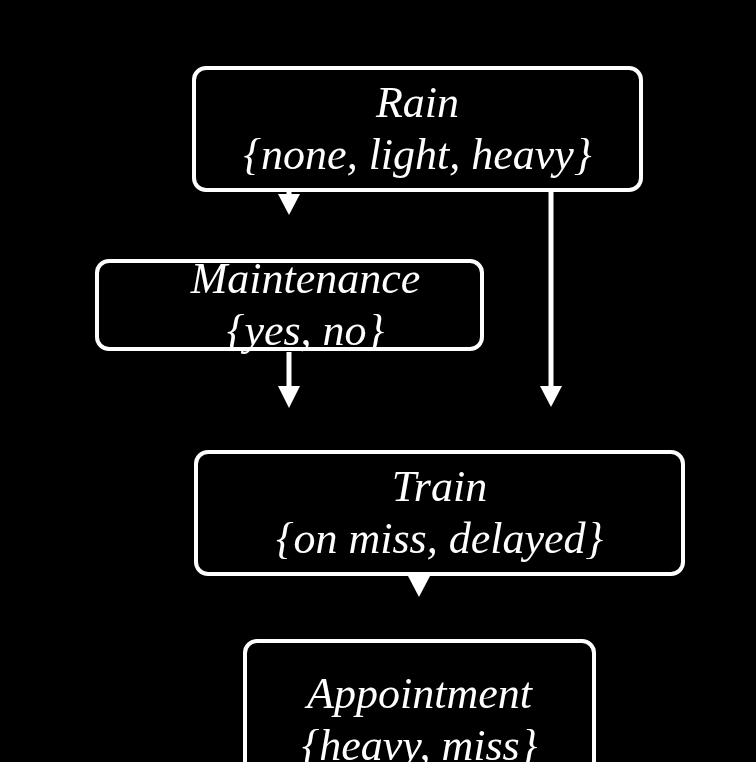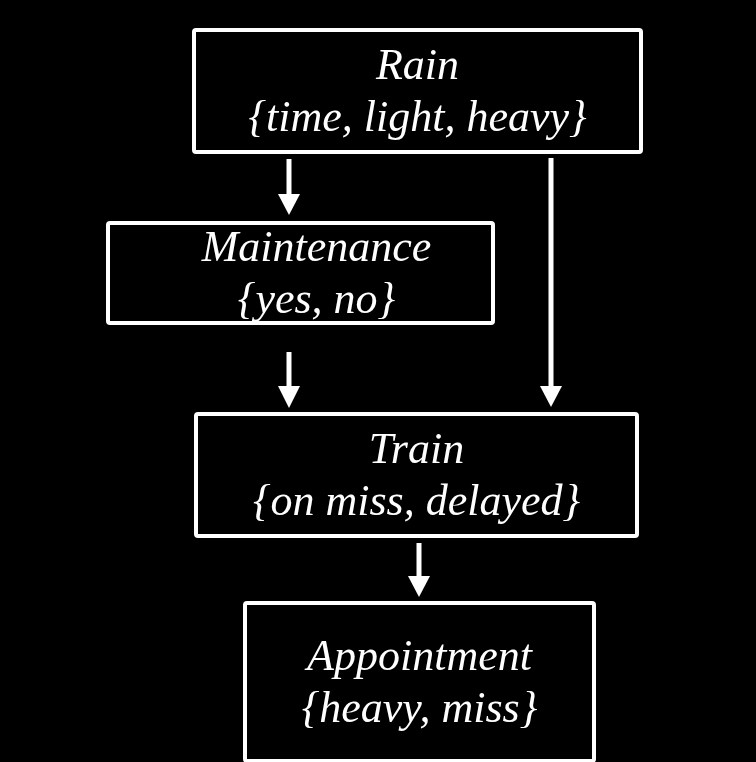--- a/index.html
+++ b/index.html
@@ -27,35 +27,36 @@
     stroke-width: 5;
   }
   .edge polygon {
     fill: #ffffff;
     stroke: none;
   }
   .node {
     position: absolute;
     box-sizing: border-box;
     border: 4px solid #ffffff;
-    border-radius: 4px;
+    border-radius: 14px;
     background: #000000;
     color: #ffffff;
     font-style: italic;
     font-size: 44px;
     line-height: 1.18;
     text-align: center;
     display: flex;
     flex-direction: column;
     align-items: center;
     justify-content: center;
+    margin-top: 38px;
   }
   .node-rain        { left: 192px; top:  28px; width: 451px; height: 126px; }
-  .node-maintenance { left:  106px; top: 221px; width: 389px; height: 104px; padding-left: 32px; }
-  .node-train       { left: 194px; top: 412px; width: 445px; height: 126px; }
+  .node-maintenance { left:  95px; top: 221px; width: 389px; height: 92px; padding-left: 32px; }
+  .node-train       { left: 194px; top: 412px; width: 491px; height: 126px; }
   .node-appointment { left: 243px; top: 601px; width: 353px; height: 162px; }
   .node-name, .node-domain {
     white-space: nowrap;
   }
 </style>
 </head>
 <body>
 
 <div class="canvas">
 
@@ -73,21 +74,21 @@
       <polygon points="289,408 278,386 300,386"></polygon>
     </g>
     <g class="edge">
       <line x1="419" y1="543" x2="419" y2="578"></line>
       <polygon points="419,597 408,576 430,576"></polygon>
     </g>
   </svg>
 
   <div class="node node-rain">
     <div class="node-name">Rain</div>
-    <div class="node-domain">{time, light, heavy}</div>
+    <div class="node-domain">{none, light, heavy}</div>
   </div>
 
   <div class="node node-maintenance">
     <div class="node-name">Maintenance</div>
     <div class="node-domain">{yes, no}</div>
   </div>
 
   <div class="node node-train">
     <div class="node-name">Train</div>
     <div class="node-domain">{on miss, delayed}</div>

